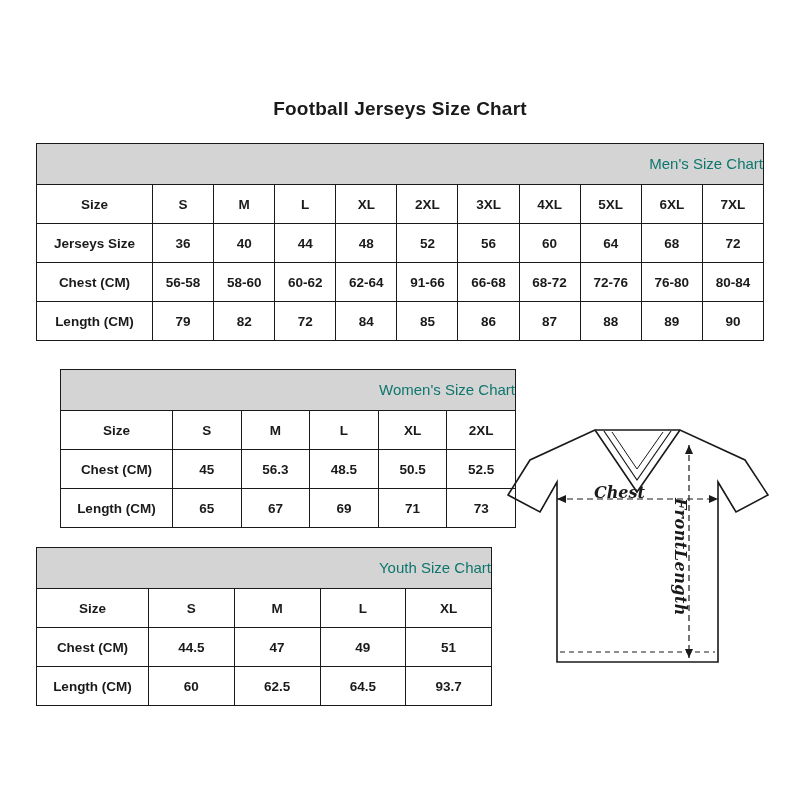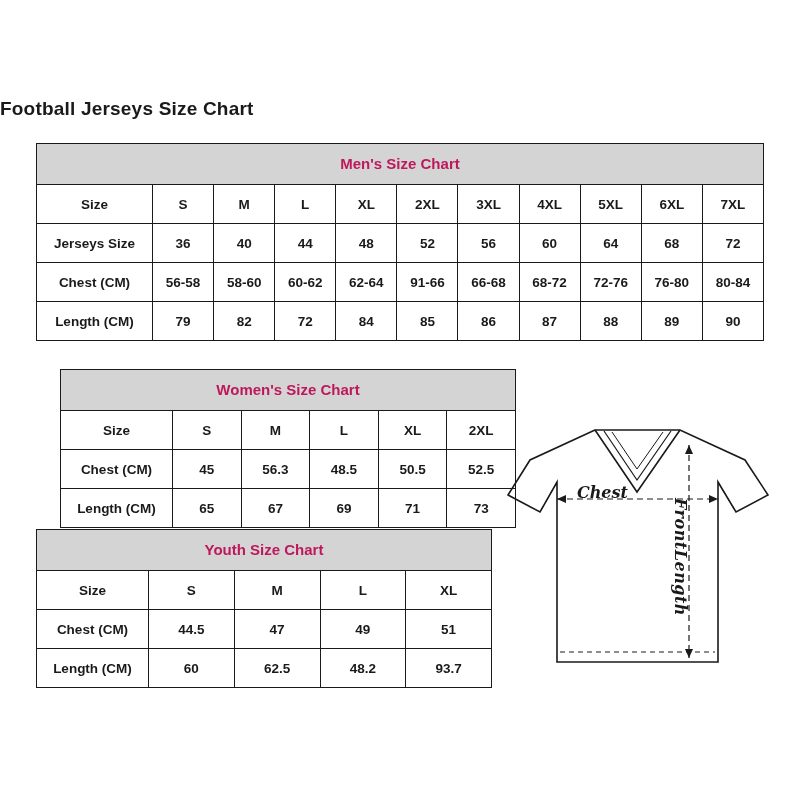--- a/index.html
+++ b/index.html
@@ -13,20 +13,21 @@
     font-family: "Liberation Sans", sans-serif;
     color: #1a1a1a;
     position: relative;
     overflow: hidden;
   }
   #page-title {
     position: absolute;
     top: 98px;
     left: 0;
     width: 800px;
+    text-align: center;
     font-size: 19px;
     font-weight: bold;
     letter-spacing: 0.2px;
   }
 
   table.size-table {
     border-collapse: collapse;
     table-layout: fixed;
     background: #fff;
   }
@@ -40,25 +41,26 @@
     padding: 0;
     height: 38px;
     color: #1a1a1a;
     white-space: nowrap;
   }
   table.size-table caption {
     border: 1px solid #1a1a1a;
     border-bottom: none;
     background: #d4d4d4;
     font-size: 15px;
-    font-weight: bold;
+    font-weight: normal;
     height: 40px;
     line-height: 40px;
     caption-side: top;
-    color: #be185d;
+    color: #0f766e;
+    text-align: right;
   }
   td.row-label, th.row-label {
     font-size: 13px;
   }
 
   
   #mens-wrap {
     position: absolute;
     left: 36px;
     top: 143px;
@@ -75,21 +77,21 @@
     width: 456px;
     padding-left: 24px;
   }
   #womens-wrap table { width: 456px; }
   #womens-wrap col.label-col { width: 112px; }
 
   
   #youth-wrap {
     position: absolute;
     left: 36px;
-    top: 529px;
+    top: 547px;
     width: 456px;
   }
   #youth-wrap table { width: 456px; }
   #youth-wrap col.label-col { width: 112px; }
 
   
   #shirt-diagram {
     position: absolute;
     left: 500px;
     top: 400px;
@@ -98,21 +100,21 @@
   }
   .diagram-label {
     position: absolute;
     font-family: "DejaVu Serif", serif;
     font-style: italic;
     font-weight: bold;
     font-size: 16px;
     color: #1a1a1a;
   }
   #chest-label {
-    left: 77px;
+    left: 94px;
     top: 83px;
   }
   #front-length-label {
     left: 171px;
     top: 98px;
     writing-mode: vertical-rl;
     text-orientation: mixed;
     letter-spacing: 0.5px;
   }
 </style>
@@ -256,21 +258,21 @@
         <td class="row-label">Chest (CM)</td>
         <td>44.5</td>
         <td>47</td>
         <td>49</td>
         <td>51</td>
       </tr>
       <tr>
         <td class="row-label">Length (CM)</td>
         <td>60</td>
         <td>62.5</td>
-        <td>48.2</td>
+        <td>64.5</td>
         <td>93.7</td>
       </tr>
     </tbody>
   </table>
 </div>
 
 <div id="shirt-diagram">
   <svg width="285" height="300" viewBox="0 0 285 300">
 
     <path d="M 95 30 L 30 60 L 8 95 L 40 112 L 57 82 L 57 262 L 218 262 L 218 82 L 236 112 L 268 95 L 245 60 L 180 30 Z" fill="none" stroke="#1a1a1a" stroke-width="1.6"></path>

